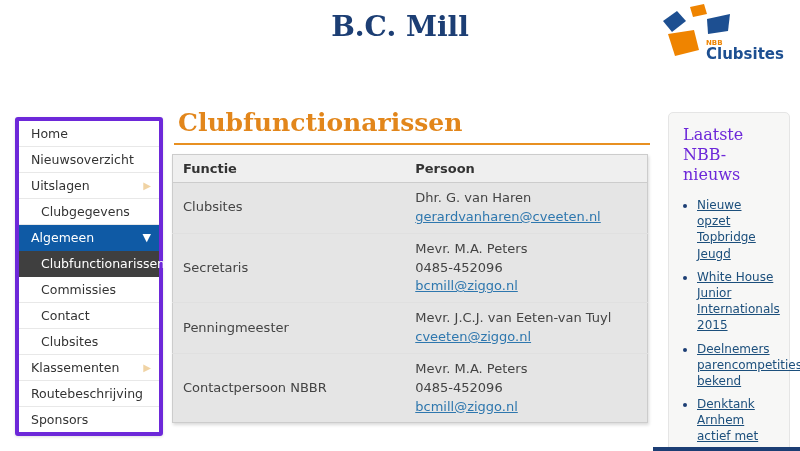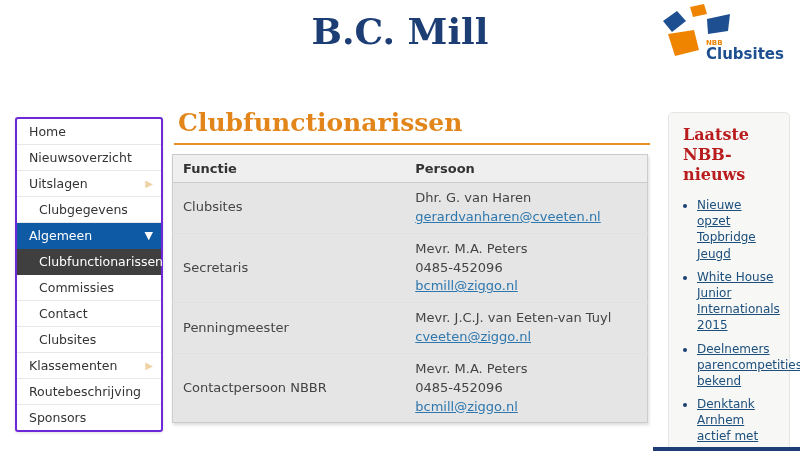--- a/index.html
+++ b/index.html
@@ -10,29 +10,29 @@
     color: #444;
     overflow: hidden;
   }
   .page { position: relative; width: 800px; height: 451px; background: #fff; overflow: hidden; }
 
   
   .site-title {
     position: absolute; top: 10px; left: 0; width: 100%;
     text-align: center;
     font-family: "DejaVu Serif", "Liberation Serif", serif;
-    font-weight: bold; font-size: 36px; color: #1c3e74;
+    font-weight: bold; font-size: 28px; color: #1c3e74;
   }
   .logo { position: absolute; top: 3px; right: 12px; width: 138px; height: 58px; cursor: pointer; }
   .logo svg { width: 100%; height: 100%; }
 
   
   .sidebar {
     position: absolute; left: 15px; top: 117px; width: 148px;
-    background: #fff; border: 2px solid #6d28d9; border-radius: 3px;
+    background: #fff; border: 4px solid #6d28d9; border-radius: 3px;
     box-shadow: 0 1px 3px rgba(0,0,0,.12);
     display: flex; flex-direction: column;
   }
   .nav-item {
     position: relative; display: block;
     padding: 5px 12px; font-size: 12.5px; color: #333;
     border-bottom: 1px solid #e8e8e8; text-decoration: none;
     line-height: 15px; cursor: pointer; white-space: nowrap;
   }
   .nav-item:last-child { border-bottom: none; }
@@ -74,21 +74,21 @@
   table.officials a, .news a { color: #2e77ae; text-decoration: underline; cursor: pointer; }
 
   
   .news {
     position: absolute; left: 668px; top: 112px; width: 122px; height: 340px;
     background: #f7f7f6; border: 1px solid #e5e5e5; border-radius: 5px;
     padding: 12px 12px 12px 14px;
   }
   .news-title {
     font-family: "DejaVu Serif", "Liberation Serif", serif;
-    font-weight: bold; font-size: 16px; line-height: 1.25; color: #b91c1c;
+    font-weight: normal; font-size: 16px; line-height: 1.25; color: #6d28d9;
   }
   .news ul { margin: 12px 0 0 14px; }
   .news li { color: #1c3e74; font-size: 12px; line-height: 1.35; margin-bottom: 7px; }
   .news li a { color: #1c4f7c; }
 
   .footer-strip { position: absolute; left: 653px; right: 0; bottom: 0; height: 4px; background: #1c3e74; }
 </style>
 </head>
 <body>
 

